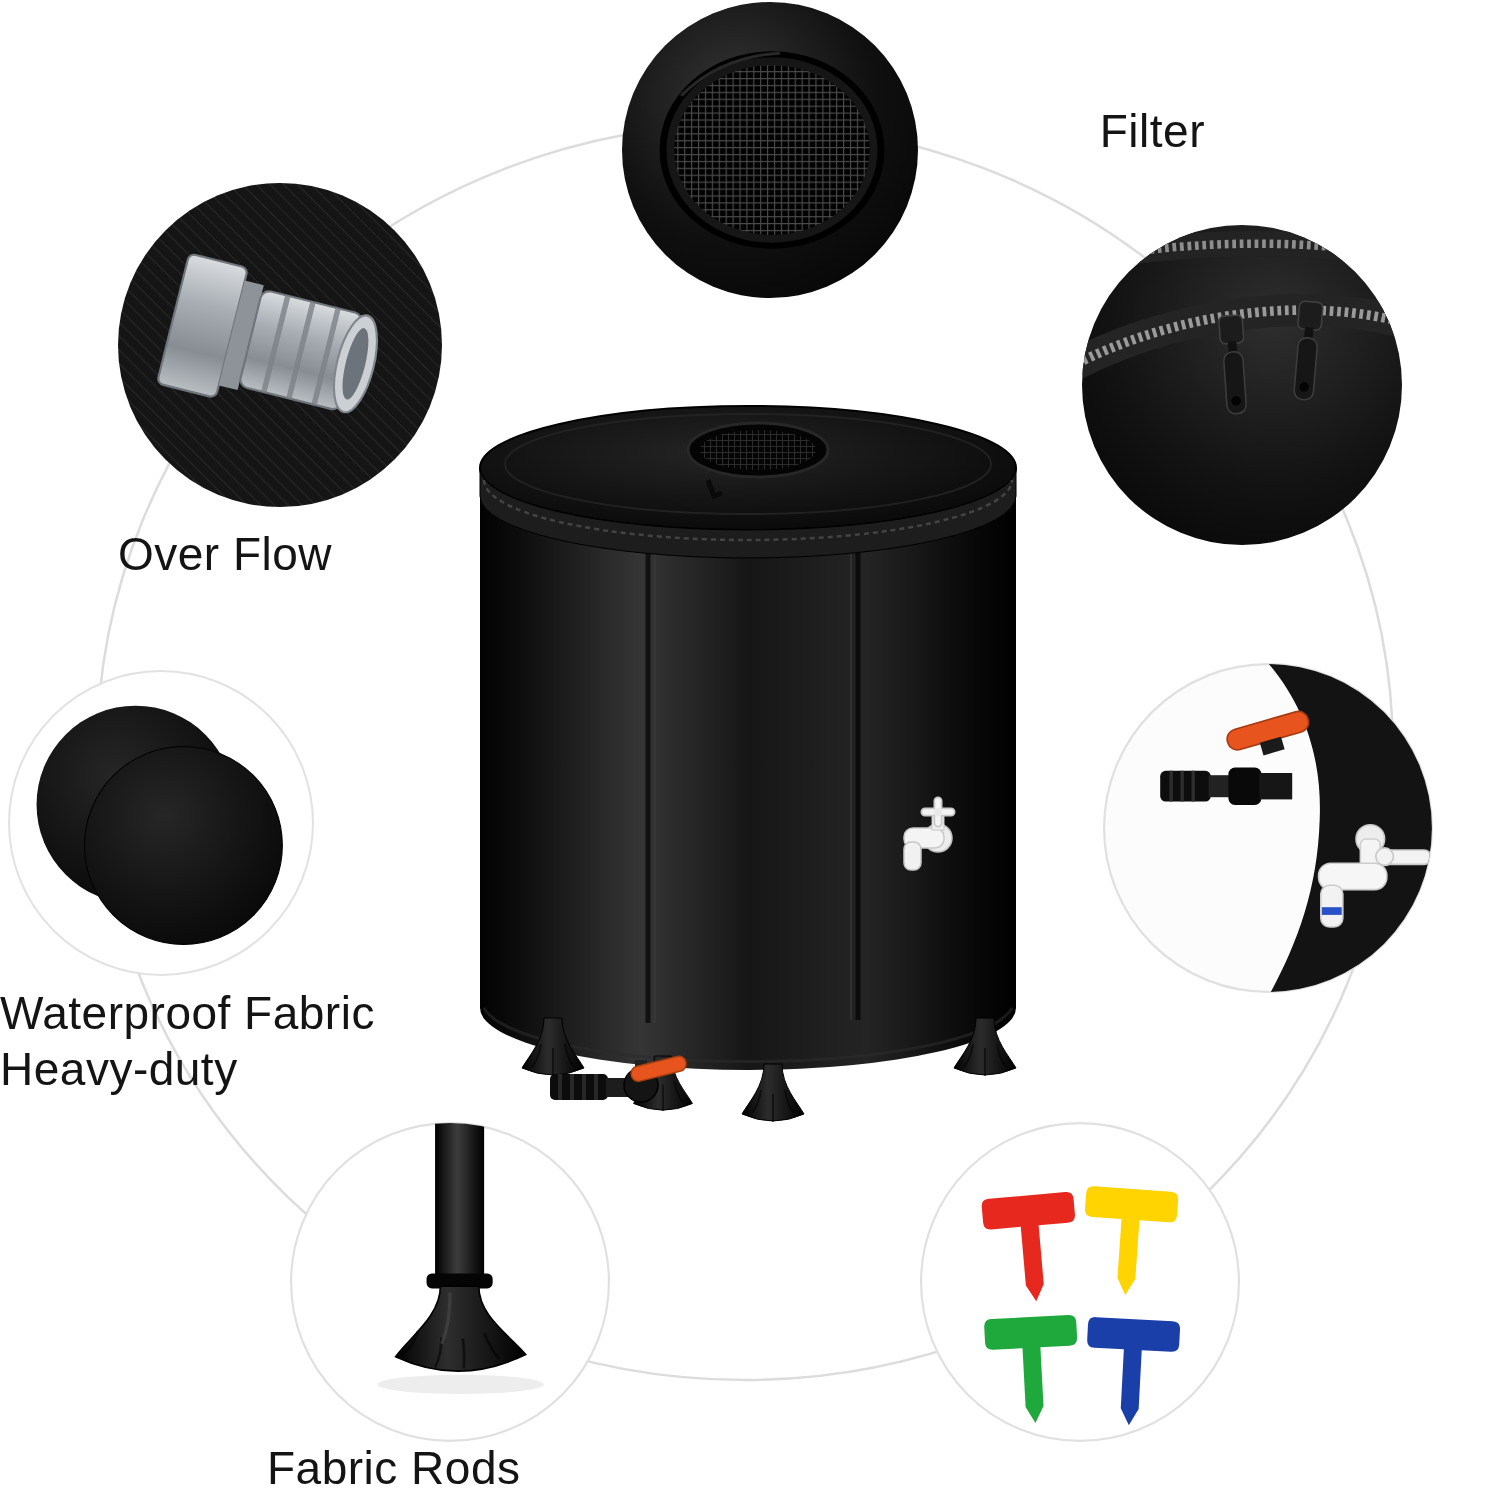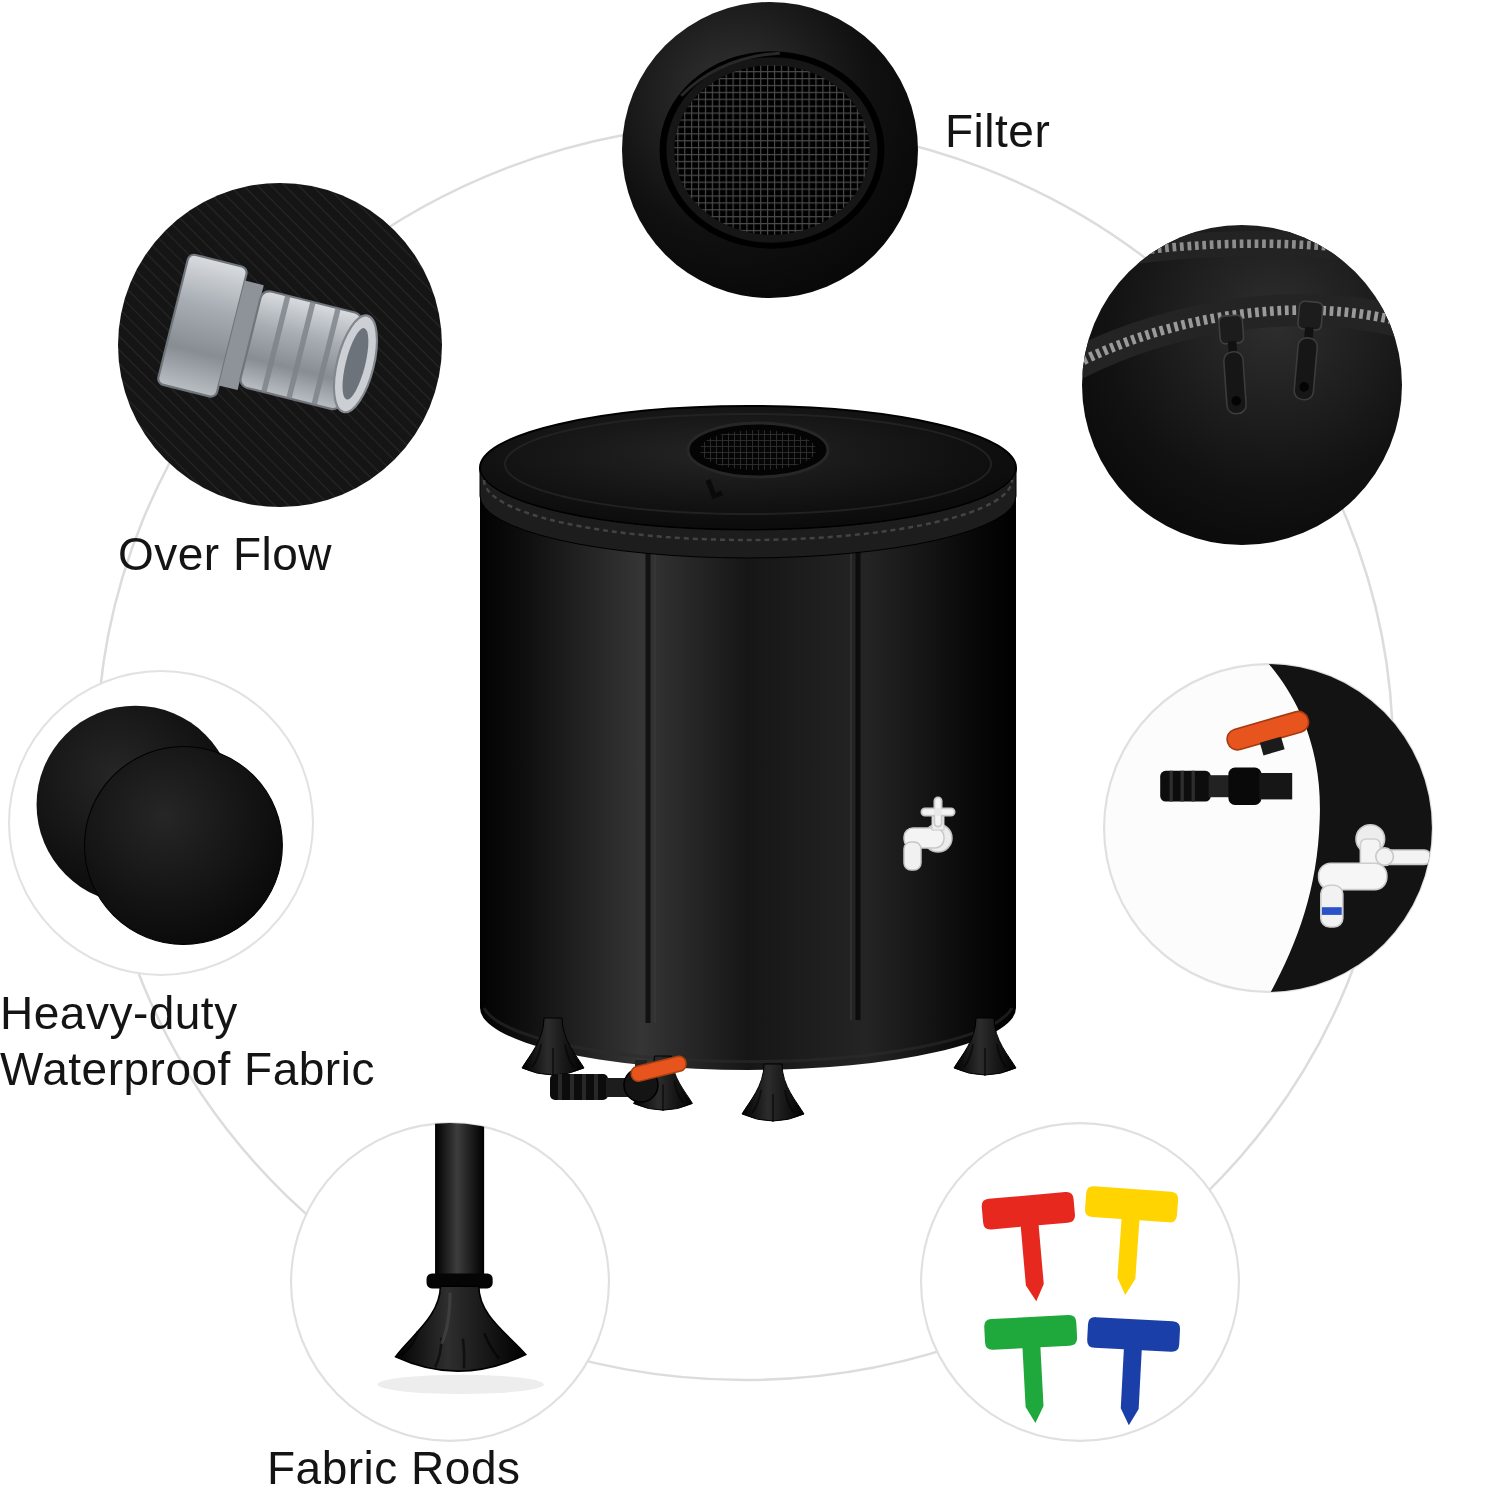--- a/index.html
+++ b/index.html
@@ -5,21 +5,21 @@
   html,body{margin:0;padding:0;background:#fff;}
   .canvas{
     position:relative;width:1497px;height:1500px;background:#ffffff;overflow:hidden;
     font-family:"Liberation Sans",sans-serif;color:#111;
   }
   svg.co{position:absolute;display:block;}
   .label{
     position:absolute;font-size:46px;font-weight:500;color:#141414;
     letter-spacing:.5px;text-align:left;line-height:1.22;
   }
-  .label.left-align{text-align:left;}
+  .label.left-align{text-align:right;}
   .label .line{display:block;}
 </style>
 </head>
 <body>
 
 <div class="canvas">
 
   <svg class="co" style="left:0;top:0" width="1497" height="1500" viewBox="0 0 1497 1500">
     <ellipse cx="745" cy="752" rx="648" ry="628" fill="none" stroke="#dcdcdc" stroke-width="2.5"></ellipse>
   </svg>
@@ -183,22 +183,22 @@
         <stop offset="0" stop-color="#262626"></stop>
           <stop offset=".7" stop-color="#101010"></stop>
           <stop offset="1" stop-color="#070707"></stop>
       </radialGradient>
     </defs>
     <circle cx="150" cy="150" r="149" fill="#ffffff" stroke="#e2e2e2" stroke-width="2"></circle>
     <circle cx="125" cy="132" r="97" fill="url(#dG)"></circle>
     <circle cx="172" cy="172" r="97" fill="url(#dG)" stroke="#000" stroke-width="1"></circle>
   </svg>
   <div class="label" style="left:0;top:985px;width:392px">
+    <span class="line">Waterproof Fabric</span>
     <span class="line">Heavy-duty</span>
-    <span class="line">Waterproof Fabric</span>
   </div>
 
   <svg class="co" style="left:1103px;top:663px" width="330" height="330" viewBox="0 0 300 300">
     <defs>
         <clipPath id="sC">
           <circle cx="150" cy="150" r="149"></circle>
         </clipPath>
       </defs>
     <circle cx="150" cy="150" r="149" fill="#fcfcfc" stroke="#e0e0e0" stroke-width="2"></circle>
     <g clip-path="url(#sC)">

